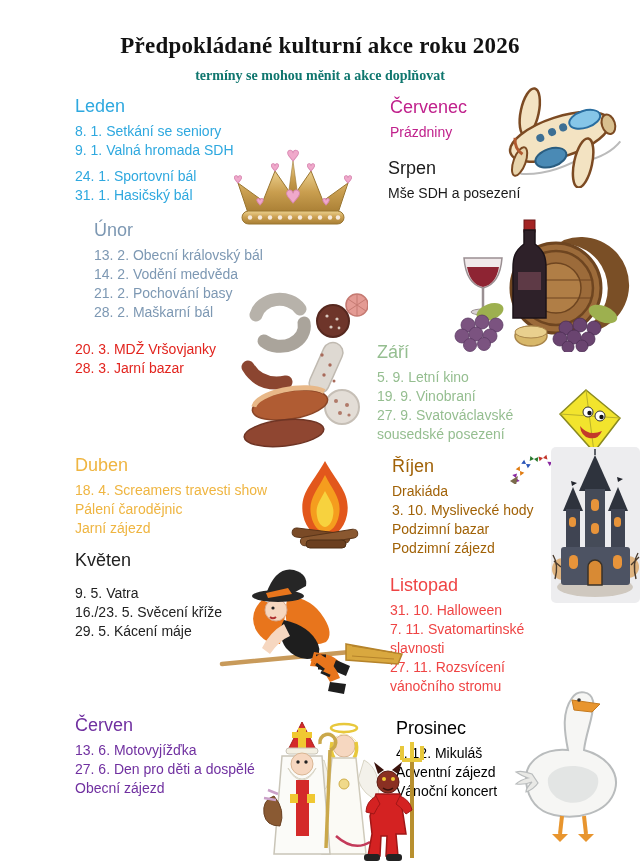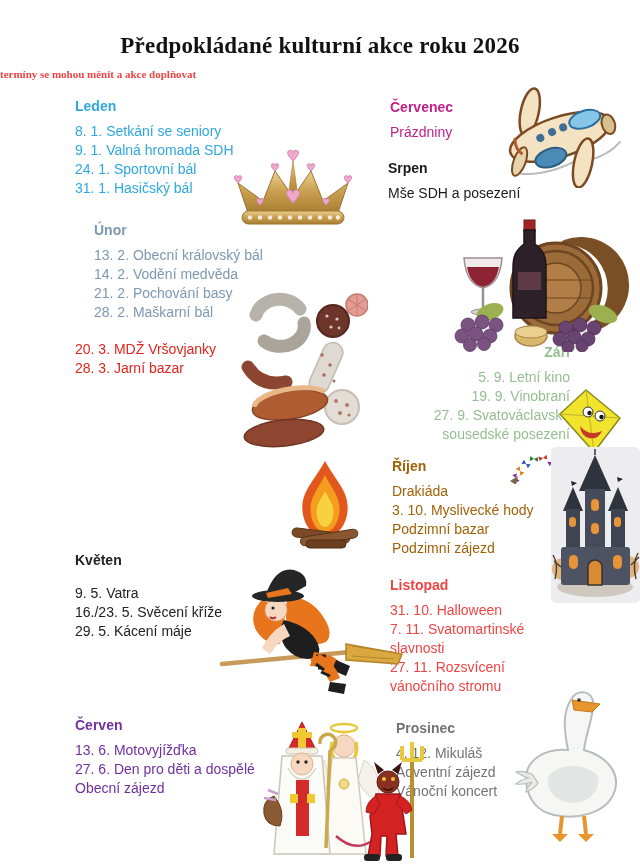--- a/index.html
+++ b/index.html
@@ -1,26 +1,26 @@
 <!DOCTYPE html>
 <html><head>
 <meta charset="utf-8">
 <style>
   *{margin:0;padding:0;box-sizing:border-box}
   html,body{width:640px;height:867px}
   body{background:#fff;font-family:"Liberation Sans",sans-serif;position:relative;overflow:hidden}
   .page{position:absolute;inset:0;background:#ffffff}
   .title{position:absolute;top:33px;left:0;width:100%;text-align:center;
          font-family:"Liberation Serif",serif;font-weight:bold;font-size:23px;color:#121212;letter-spacing:.2px}
-  .subtitle{position:absolute;top:68px;left:0;width:100%;text-align:left;
-         font-family:"Liberation Serif",serif;font-weight:bold;font-size:11px;color:#ef4444}
+  .subtitle{position:absolute;top:68px;left:0;width:100%;text-align:center;
+         font-family:"Liberation Serif",serif;font-weight:bold;font-size:14px;color:#0f766e}
   .month{position:absolute;font-weight:bold}
-  .month .mh{font-size:14px;font-weight:bold;margin-bottom:5px;line-height:21px}
+  .month .mh{font-size:18px;font-weight:normal;margin-bottom:5px;line-height:21px}
   .ev{font-size:14px;line-height:19px;font-weight:normal}
-  .gap{margin-top:0}
+  .gap{margin-top:7px}
   .hgap{margin-bottom:13px !important}
   .illus{position:absolute}
   .illus svg{display:block;width:100%;height:100%}
 </style>
 </head>
 <body>
 
 <div class="page">
 
   <div class="title">Předpokládané kulturní akce roku 2026</div>
@@ -40,20 +40,26 @@
     <div class="ev">14. 2. Vodění medvěda</div>
     <div class="ev">21. 2. Pochování basy</div>
     <div class="ev">28. 2. Maškarní bál</div>
   </section>
 
   <section class="month" style="left: 75px; top: 340px; width: 300px; color: rgb(226, 37, 31);">
     <div class="ev">20. 3. MDŽ Vršovjanky</div>
     <div class="ev">28. 3. Jarní bazar</div>
   </section>
 
+  <section class="month" style="left: 75px; top: 455px; width: 300px; color: rgb(239, 181, 65);">
+    <div class="mh">Duben</div>
+    <div class="ev">18. 4. Screamers travesti show</div>
+    <div class="ev">Pálení čarodějnic</div>
+    <div class="ev">Jarní zájezd</div>
+  </section>
 
   <section class="month" style="left: 75px; top: 550px; width: 300px; color: rgb(34, 34, 34);">
     <div class="mh hgap">Květen</div>
     <div class="ev">9. 5. Vatra</div>
     <div class="ev">16./23. 5. Svěcení kříže</div>
     <div class="ev">29. 5. Kácení máje</div>
   </section>
 
   <section class="month" style="left: 75px; top: 715px; width: 300px; color: rgb(112, 48, 160);">
     <div class="mh">Červen</div>
@@ -65,21 +71,21 @@
   <section class="month" style="left: 390px; top: 97px; width: 200px; color: rgb(192, 33, 140);">
     <div class="mh">Červenec</div>
     <div class="ev">Prázdniny</div>
   </section>
 
   <section class="month" style="left: 388px; top: 158px; width: 220px; color: rgb(26, 26, 26);">
     <div class="mh">Srpen</div>
     <div class="ev">Mše SDH a posezení</div>
   </section>
 
-  <section class="month" style="left: 392px; top: 342px; width: 178px; color: rgb(149, 190, 144); text-align: right;">
+  <section class="month" style="left: 377px; top: 342px; width: 178px; color: rgb(149, 190, 144);">
     <div class="mh">Září</div>
     <div class="ev">5. 9. Letní kino</div>
     <div class="ev">19. 9. Vinobraní</div>
     <div class="ev">27. 9. Svatováclavské sousedské posezení</div>
   </section>
 
   <section class="month" style="left: 392px; top: 456px; width: 190px; color: #a16207;">
     <div class="mh">Říjen</div>
     <div class="ev">Drakiáda</div>
     <div class="ev">3. 10. Myslivecké hody</div>
@@ -87,21 +93,21 @@
     <div class="ev">Podzimní zájezd</div>
   </section>
 
   <section class="month" style="left: 390px; top: 575px; width: 162px; color: #ef4444;">
     <div class="mh">Listopad</div>
     <div class="ev">31. 10. Halloween</div>
     <div class="ev">7. 11. Svatomartinské slavnosti</div>
     <div class="ev">27. 11. Rozsvícení vánočního stromu</div>
   </section>
 
-  <section class="month" style="left: 396px; top: 718px; width: 180px; color: #737373;">
+  <section class="month" style="left: 396px; top: 718px; width: 180px; color: #000000;">
     <div class="mh">Prosinec</div>
     <div class="ev">4. 12. Mikuláš</div>
     <div class="ev">Adventní zájezd</div>
     <div class="ev">Vánoční koncert</div>
   </section>
 
   <div class="illus" style="left:230px;top:147px;width:125px;height:92px">
     <svg viewBox="0 0 125 92">
       <defs>
         <linearGradient id="gold" x1="0" y1="0" x2="0" y2="1">

